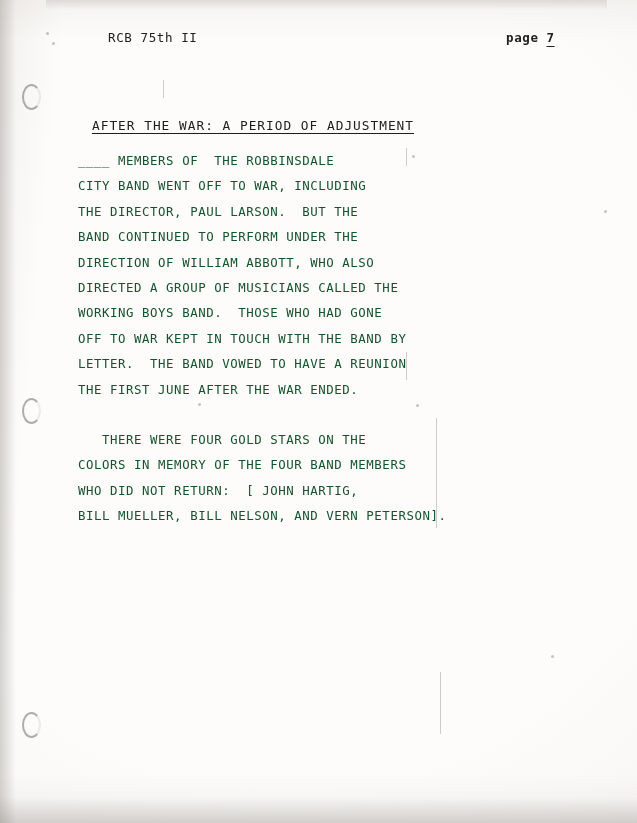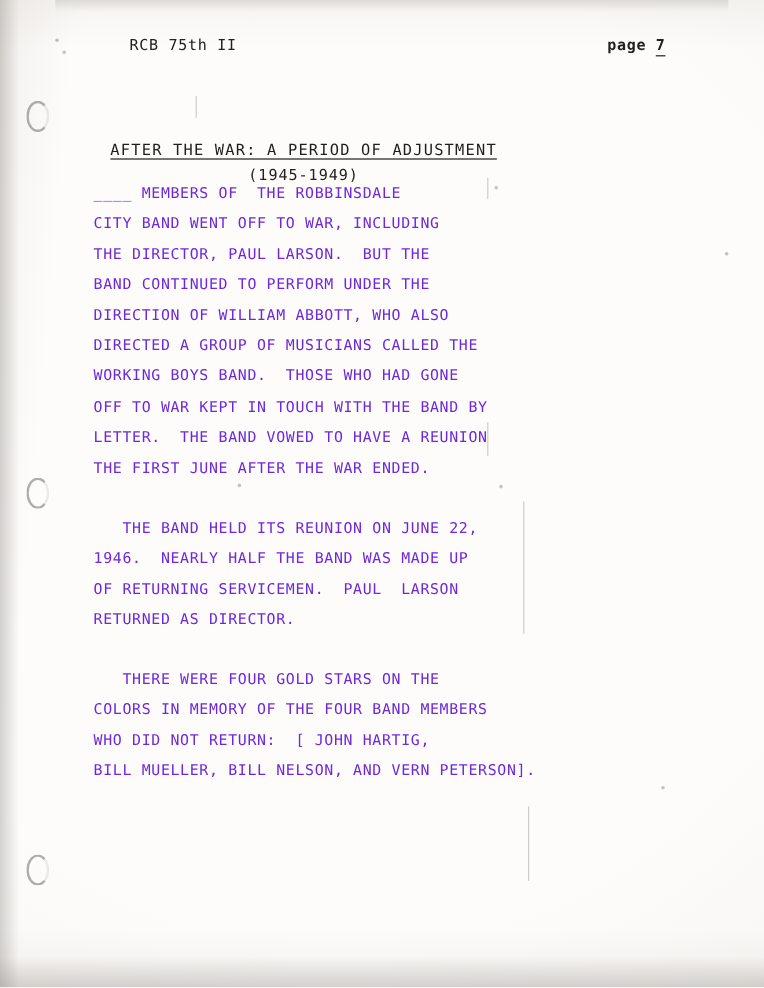--- a/index.html
+++ b/index.html
@@ -111,21 +111,21 @@
   }
 
   .body-text {
     position: absolute;
     left: 78px;
     top: 148px;
     width: 470px;
     font-size: 12.4px;
     line-height: 25.4px;
     letter-spacing: 0.55px;
-    color: #6d28d9;
+    color: #14532d;
   }
   .para {
     margin: 0 0 24px 0;
     white-space: pre-wrap;
   }
   .para:last-child { margin-bottom: 12px; }
   .p-first { margin-bottom: 25px; }
 
   
   .mark {
@@ -172,38 +172,33 @@
   <div class="content">
 
     <div class="hdr hdr-left">RCB 75th II</div>
 
     <div class="hdr hdr-right">
       <span>page</span><span class="page-num">7</span>
     </div>
 
     <div class="title-block">
       <div class="title">AFTER THE WAR: A PERIOD OF ADJUSTMENT</div>
-      <div class="subtitle">(1945-1949)</div>
     </div>
 
     <div class="body-text">
       <p class="para p-first">____ MEMBERS OF  THE ROBBINSDALE
 CITY BAND WENT OFF TO WAR, INCLUDING
 THE DIRECTOR, PAUL LARSON.  BUT THE
 BAND CONTINUED TO PERFORM UNDER THE
 DIRECTION OF WILLIAM ABBOTT, WHO ALSO
 DIRECTED A GROUP OF MUSICIANS CALLED THE
 WORKING BOYS BAND.  THOSE WHO HAD GONE
 OFF TO WAR KEPT IN TOUCH WITH THE BAND BY
 LETTER.  THE BAND VOWED TO HAVE A REUNION
 THE FIRST JUNE AFTER THE WAR ENDED.</p>
-      <p class="para">   THE BAND HELD ITS REUNION ON JUNE 22,
-1946.  NEARLY HALF THE BAND WAS MADE UP
-OF RETURNING SERVICEMEN.  PAUL  LARSON
-RETURNED AS DIRECTOR.</p>
       <p class="para">   THERE WERE FOUR GOLD STARS ON THE
 COLORS IN MEMORY OF THE FOUR BAND MEMBERS
 WHO DID NOT RETURN:  [ JOHN HARTIG,
 BILL MUELLER, BILL NELSON, AND VERN PETERSON].</p>
     </div>
 
   </div>
 </div>
 
 </body></html>

